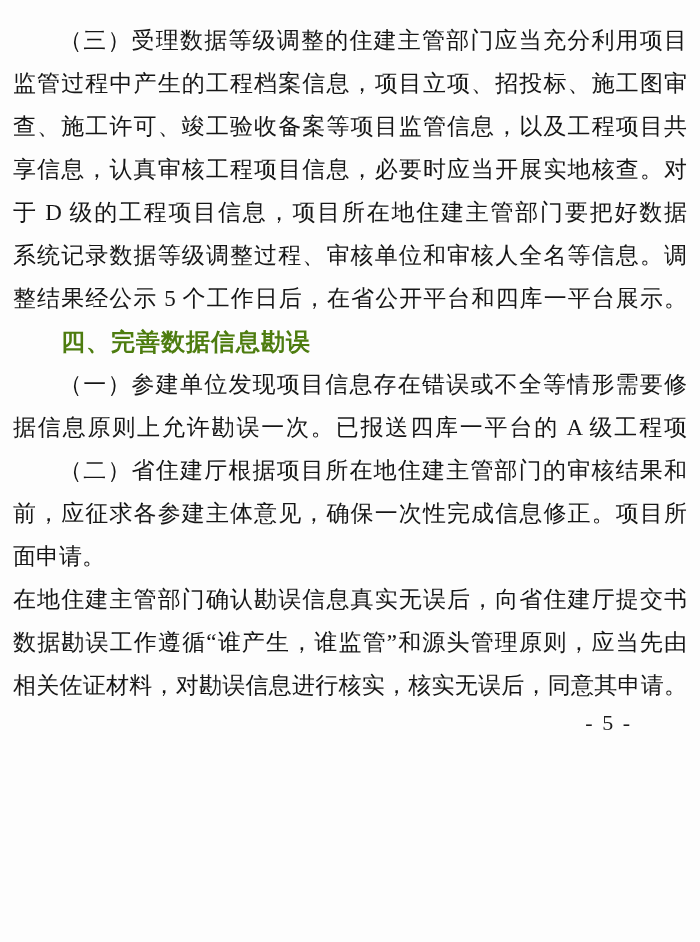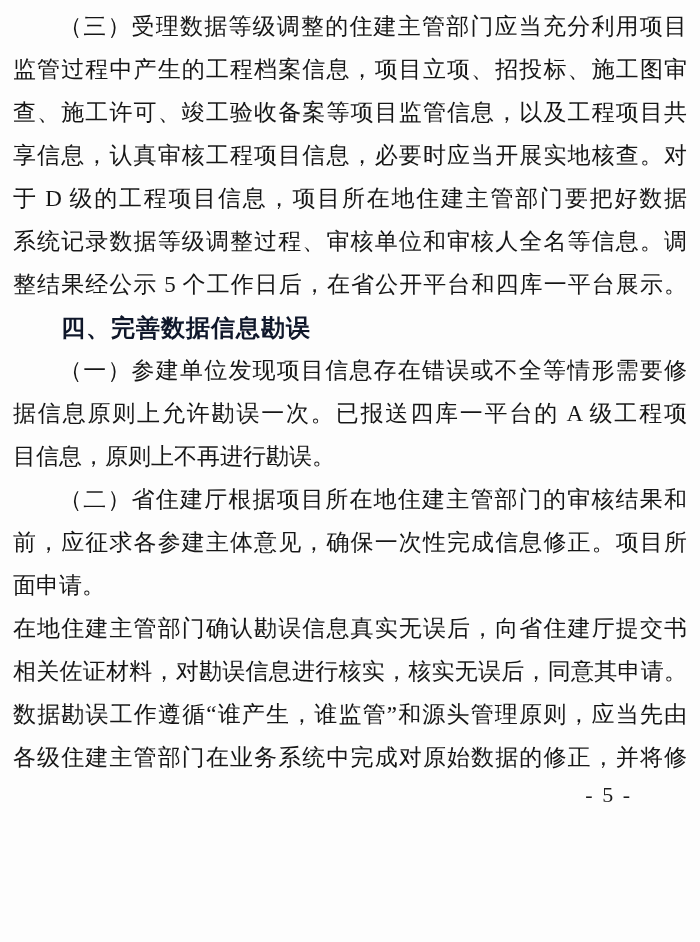--- a/index.html
+++ b/index.html
@@ -11,20 +11,21 @@
     height: 942px;
     background: #fdfdfd;
     overflow: hidden;
   }
   .page {
     box-sizing: border-box;
     width: 700px;
     height: 840px;
     padding: 5px 13px 0 13px;
     background: #fdfdfd;
+    margin-top: 14px;
   }
   .line {
     height: 43px;
     line-height: 43px;
     font-size: 23px;
     color: #161616;
     font-family: "Liberation Serif", "DejaVu Serif", serif;
     text-align: justify;
     text-align-last: justify;
     overflow: hidden;
@@ -33,21 +34,21 @@
   .line.first {
     text-indent: 2em;
   }
   .line.end {
     text-align-last: left;
   }
   .line.heading {
     font-family: "Liberation Sans", "DejaVu Sans", sans-serif;
     font-weight: 700;
     font-size: 24px;
-    color: #0f172a;
+    color: #4d7c0f;
     text-align-last: left;
     text-indent: 2em;
     letter-spacing: 1px;
   }
   .footer {
     height: 31px;
     line-height: 31px;
     text-align: right;
     padding-right: 55px;
     font-size: 22px;
@@ -66,26 +67,24 @@
   <div class="line">查、施工许可、竣工验收备案等项目监管信息，以及工程项目共</div>
   <div class="line">享信息，认真审核工程项目信息，必要时应当开展实地核查。对</div>
   <div class="line">于 D 级的工程项目信息，项目所在地住建主管部门要把好数据</div>
   <div class="line">系统记录数据等级调整过程、审核单位和审核人全名等信息。调</div>
   <div class="line">整结果经公示 5 个工作日后，在省公开平台和四库一平台展示。</div>
 
   <div class="line heading">四、完善数据信息勘误</div>
 
   <div class="line first">（一）参建单位发现项目信息存在错误或不全等情形需要修</div>
   <div class="line">据信息原则上允许勘误一次。已报送四库一平台的 A 级工程项</div>
-  <div class="line end">目信息，原则上不再进行勘误。</div>
 
   <div class="line first">（二）省住建厅根据项目所在地住建主管部门的审核结果和</div>
   <div class="line">前，应征求各参建主体意见，确保一次性完成信息修正。项目所</div>
   <div class="line end">面申请。</div>
   <div class="line">在地住建主管部门确认勘误信息真实无误后，向省住建厅提交书</div>
 
+  <div class="line">数据勘误工作遵循“谁产生，谁监管”和源头管理原则，应当先由</div>
   <div class="line">相关佐证材料，对勘误信息进行核实，核实无误后，同意其申请。</div>
-  <div class="line">数据勘误工作遵循“谁产生，谁监管”和源头管理原则，应当先由</div>
-  <div class="line">各级住建主管部门在业务系统中完成对原始数据的修正，并将修</div>
 
   <div class="footer">- 5 -</div>
 
 </div>
 
 </body></html>

